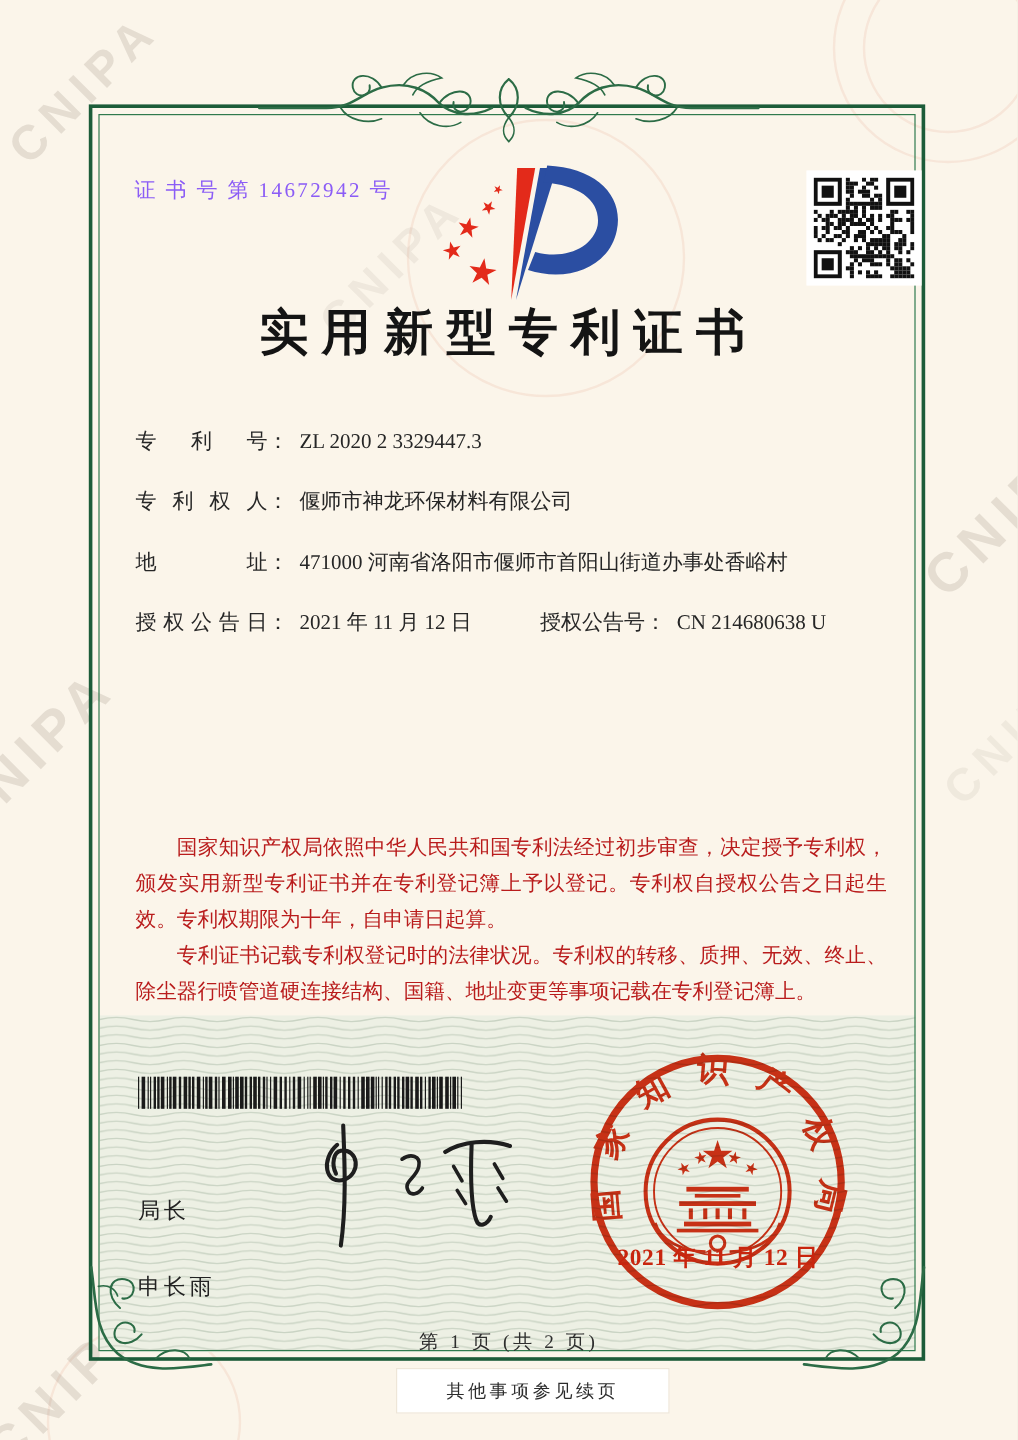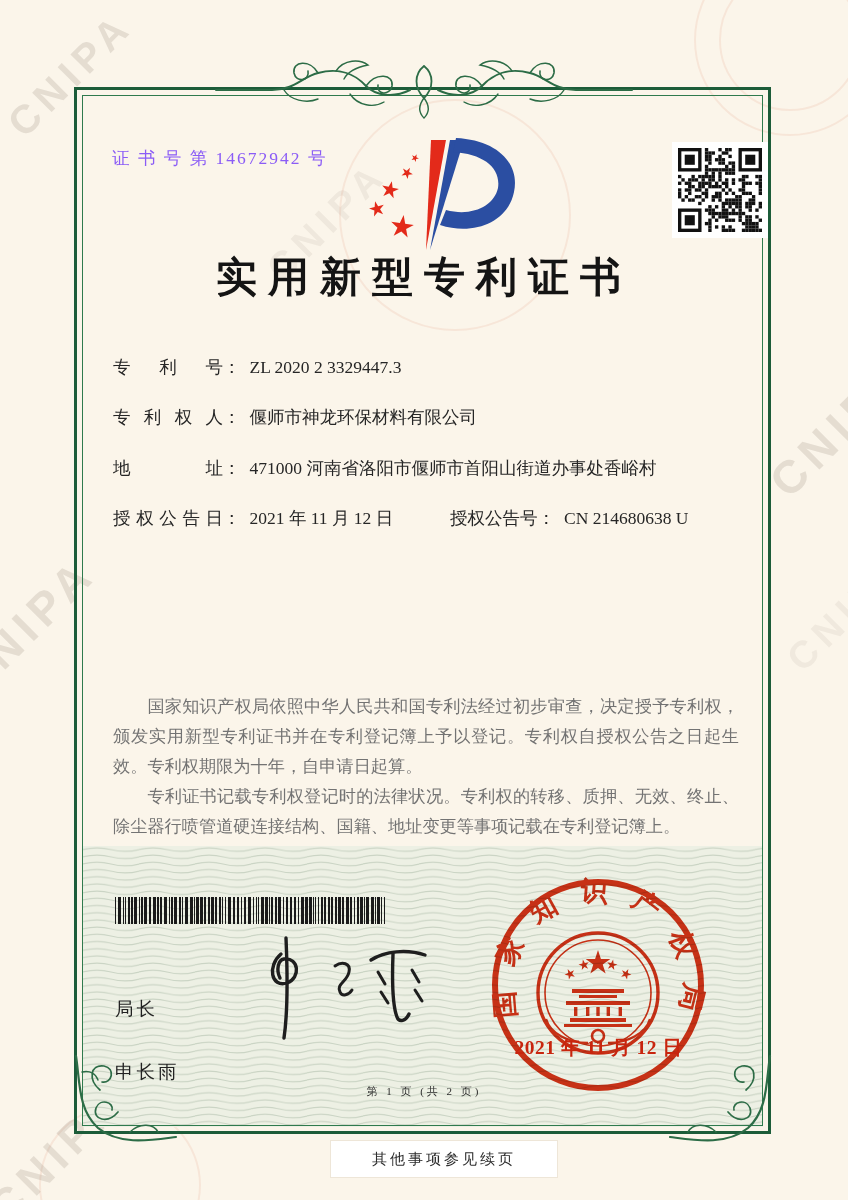--- a/index.html
+++ b/index.html
@@ -20,33 +20,33 @@
   .qrbox{position:absolute;left:672px;top:142px;width:96px;height:96px;background:#ffffff;
       display:flex;align-items:center;justify-content:center;}
   
   .fields{position:absolute;left:113px;top:355px;width:628px;font-size:17.5px;}
   .frow{height:50.4px;position:relative;}
   .flabel{display:inline-block;width:110px;text-align:justify;text-align-last:justify;}
   .fvalue{margin-left:9px;}
   .grant-right{position:absolute;left:337px;top:0;}
   
   .paras{position:absolute;left:113px;top:692px;width:626px;font-size:17.2px;line-height:30px;
-      text-align:justify;color:#737373;font-family:Liberation Serif, serif;}
+      text-align:justify;color:#b91c1c;font-family:Liberation Serif, serif;}
   .paras p{margin:0;text-indent:2em;}
   
   .waves{position:absolute;left:83px;top:846px;}
   .officer{position:absolute;left:115px;top:958px;font-size:18.5px;letter-spacing:3px;color:#222;}
   .officer div{margin-bottom:13px;margin-top:38px;}
   .sig{position:absolute;left:235px;top:930px;}
   .seal{position:absolute;left:487px;top:874px;mix-blend-mode:multiply;}
   .seal-date{position:absolute;left:496px;top:1034px;width:205px;text-align:center;
       color:#c8250e;font-size:19.5px;font-weight:700;letter-spacing:0.5px;}
   .barcode{position:absolute;left:115px;top:897px;}
-  .page-info{position:absolute;left:124px;top:1084px;width:600px;text-align:center;
-      font-size:11px;letter-spacing:3px;color:#2e2e2e;}
+  .page-info{position:absolute;left:124px;top:1108px;width:600px;text-align:center;
+      font-size:16px;letter-spacing:3px;color:#2e2e2e;}
   .cont-box{position:absolute;left:330px;top:1140px;width:226px;height:36px;background:#ffffff;
       border:1px solid #eee6d8;display:flex;align-items:center;justify-content:center;
       font-size:15px;letter-spacing:3px;color:#2c2c2c;}
   .deco{position:absolute;pointer-events:none;}
 </style>
 </head>
 <body>
 
 <div class="page">
 

